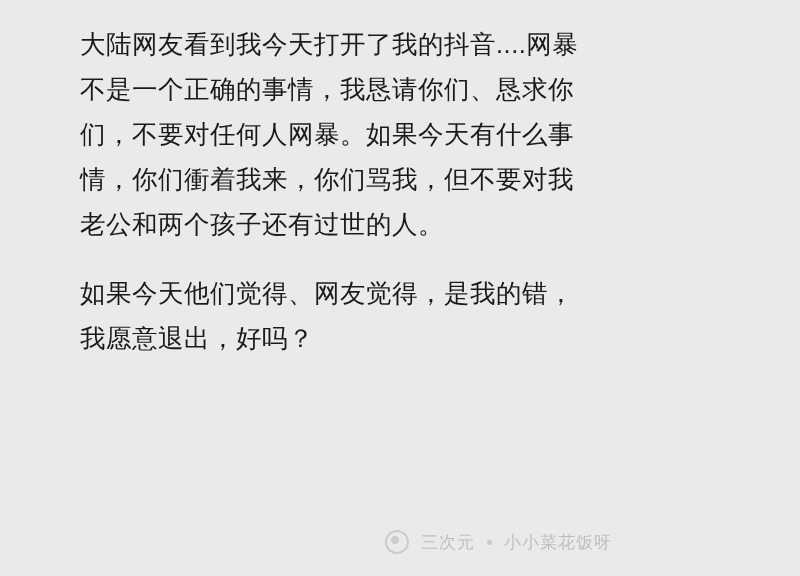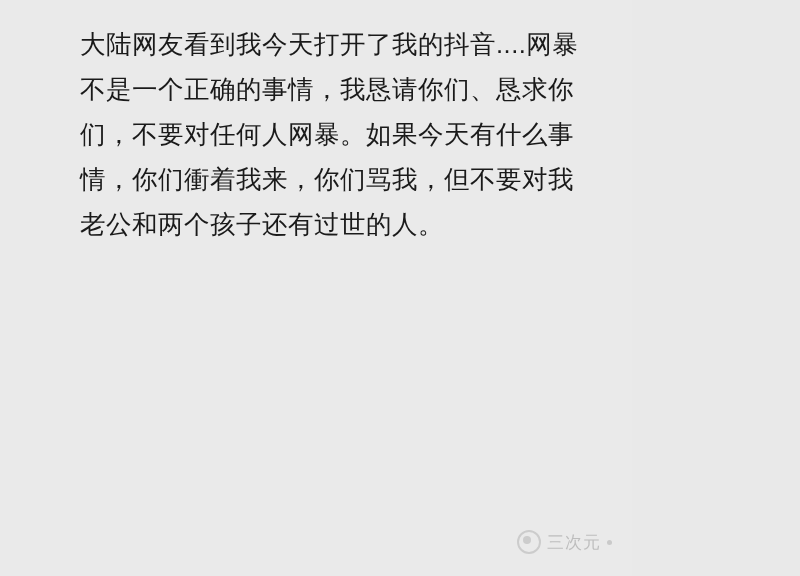--- a/index.html
+++ b/index.html
@@ -50,21 +50,21 @@
   }
   .para.last {
     margin-bottom: 0;
   }
   .watermark {
     position: absolute;
     right: 20px;
     bottom: 22px;
     display: flex;
     align-items: center;
-    gap: 6px;
+    gap: 12px;
     opacity: 0.55;
     color: #9a9a9a;
     font-size: 17px;
     letter-spacing: 1px;
     white-space: nowrap;
   }
   .wm-logo {
     width: 20px;
     height: 20px;
     border-radius: 50%;
@@ -101,22 +101,24 @@
 </style>
 </head>
 <body>
 
 <div class="screen">
 
   <div class="left-gutter"></div>
 
   <div class="content">
     <p class="para">大陆网友看到我今天打开了我的抖音....网暴不是一个正确的事情，我恳请你们、恳求你们，不要对任何人网暴。如果今天有什么事情，你们衝着我来，你们骂我，但不要对我老公和两个孩子还有过世的人。</p>
+    <p class="para last">如果今天他们觉得、网友觉得，是我的错，我愿意退出，好吗？</p>
   </div>
 
   <div class="watermark">
     <span class="wm-logo"></span>
     <span>三次元</span>
     <span class="wm-dot"></span>
+    <span>小小菜花饭呀</span>
   </div>
 
   <div class="clip-bottom"></div>
 </div>
 
 </body></html>

